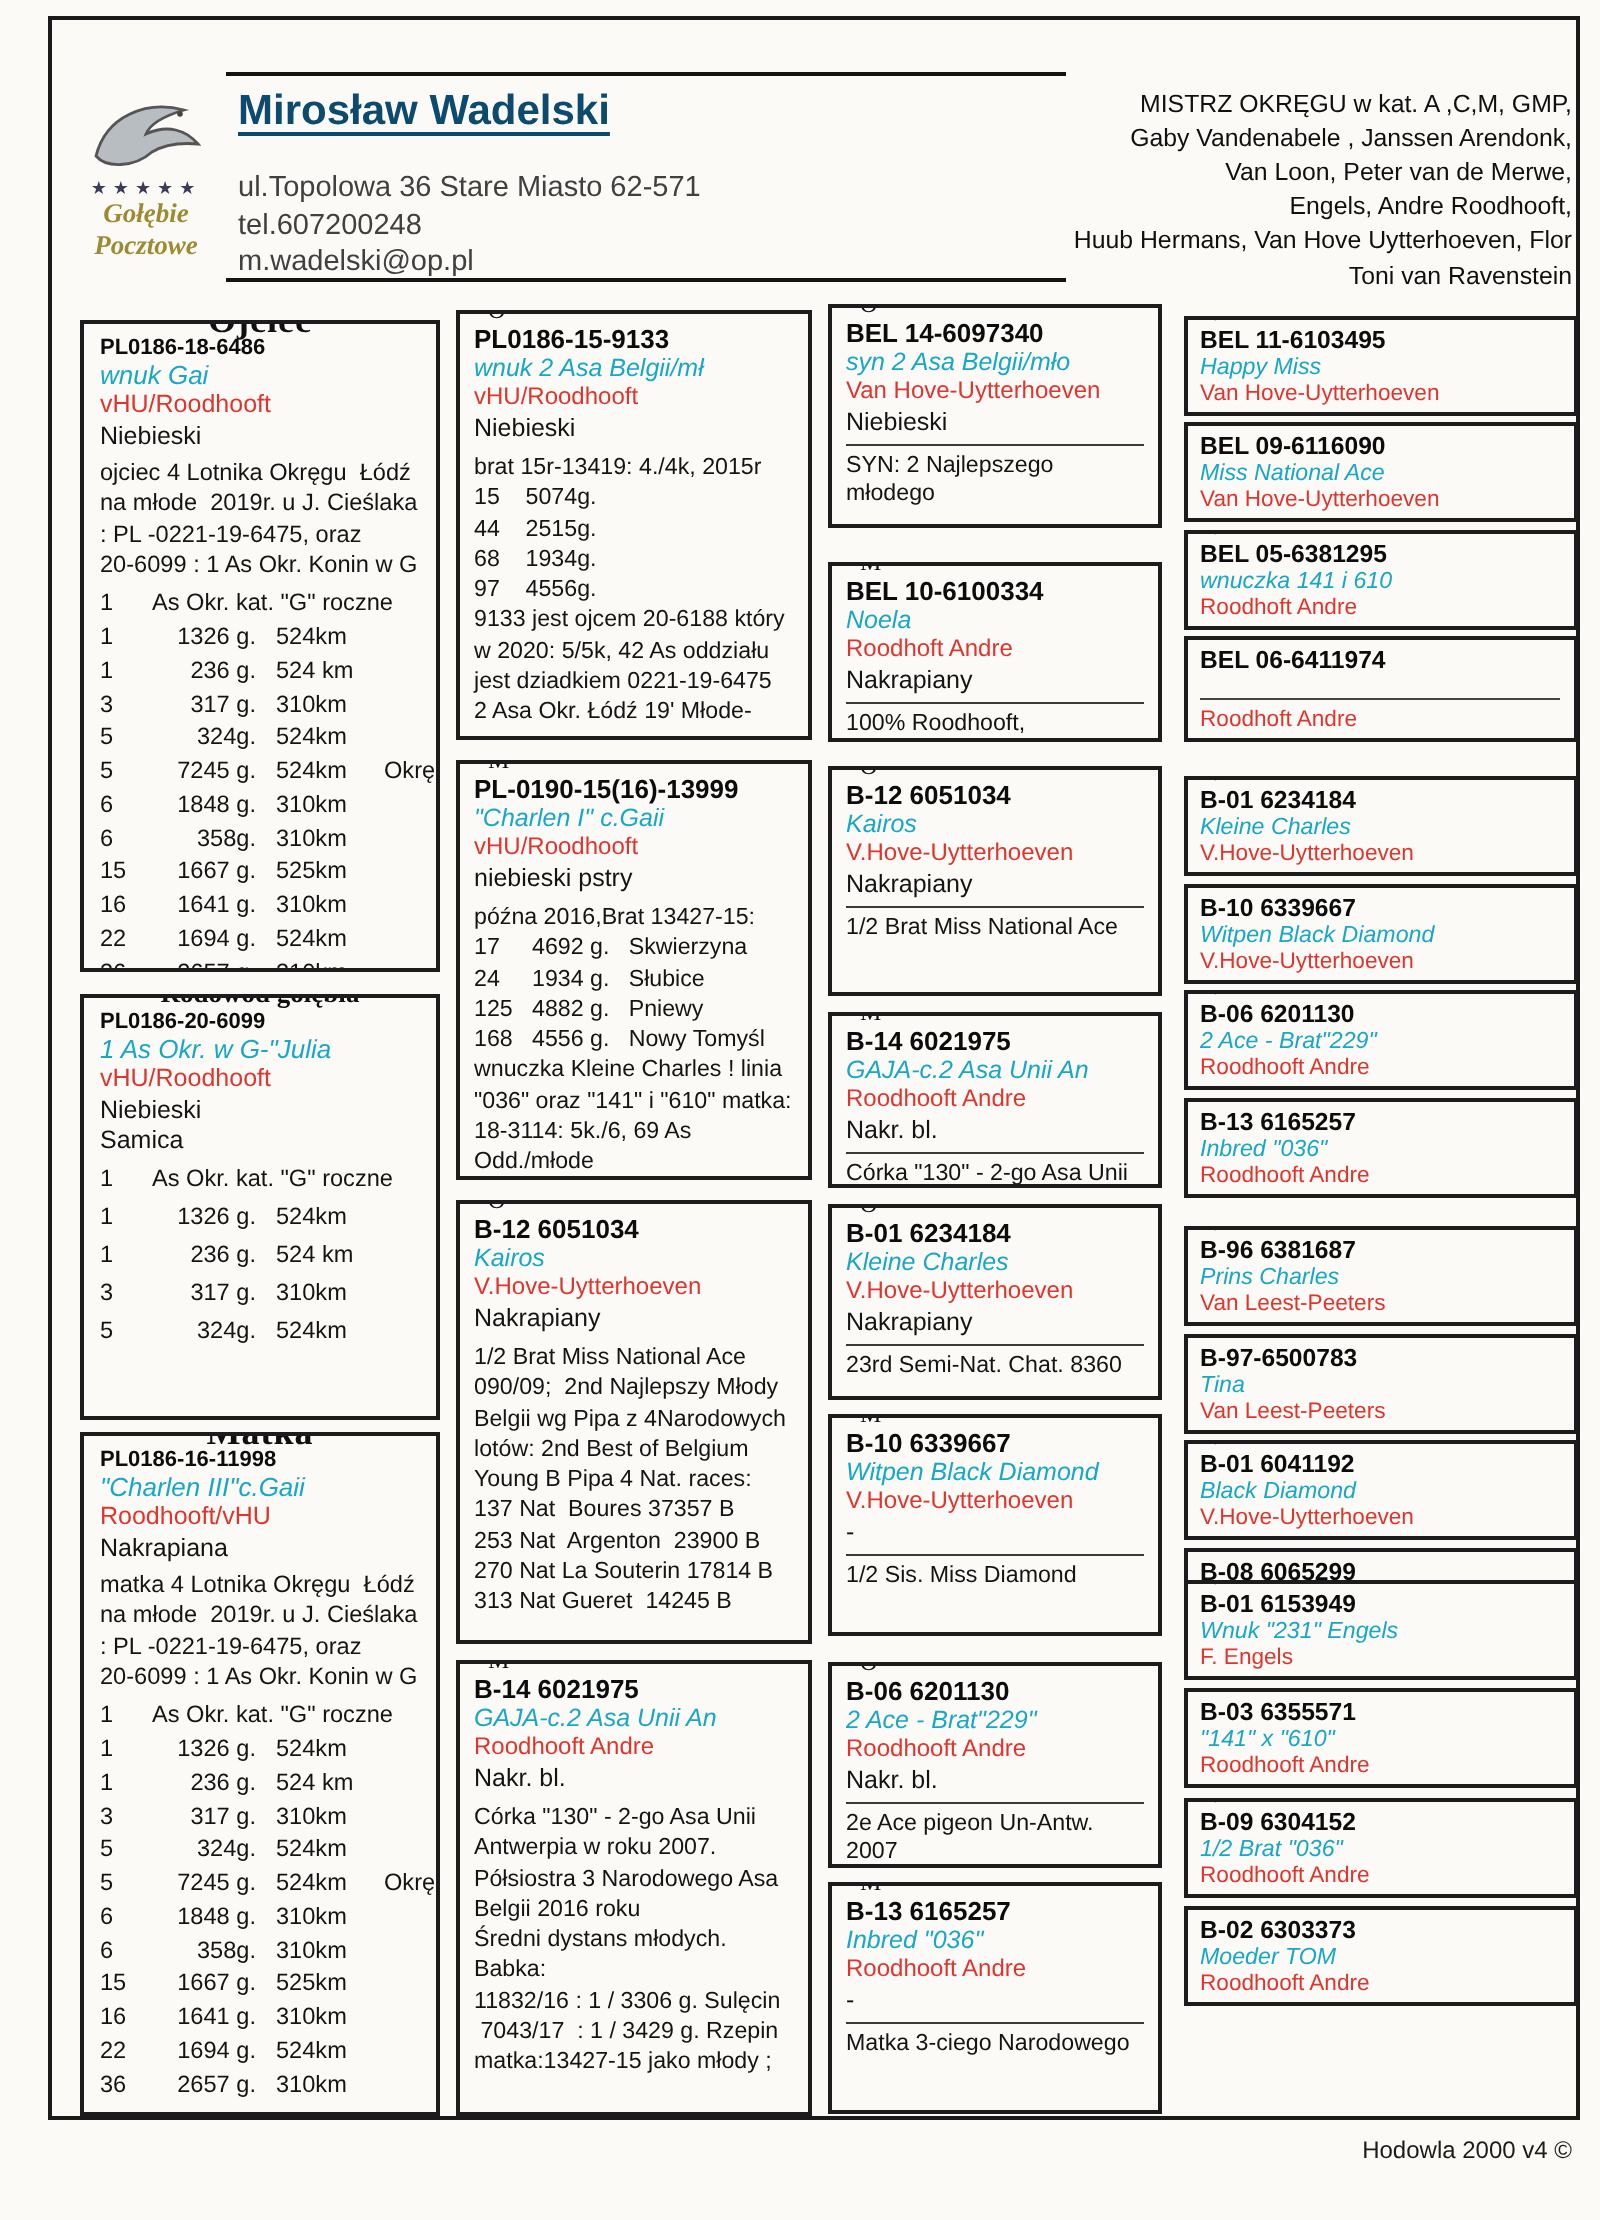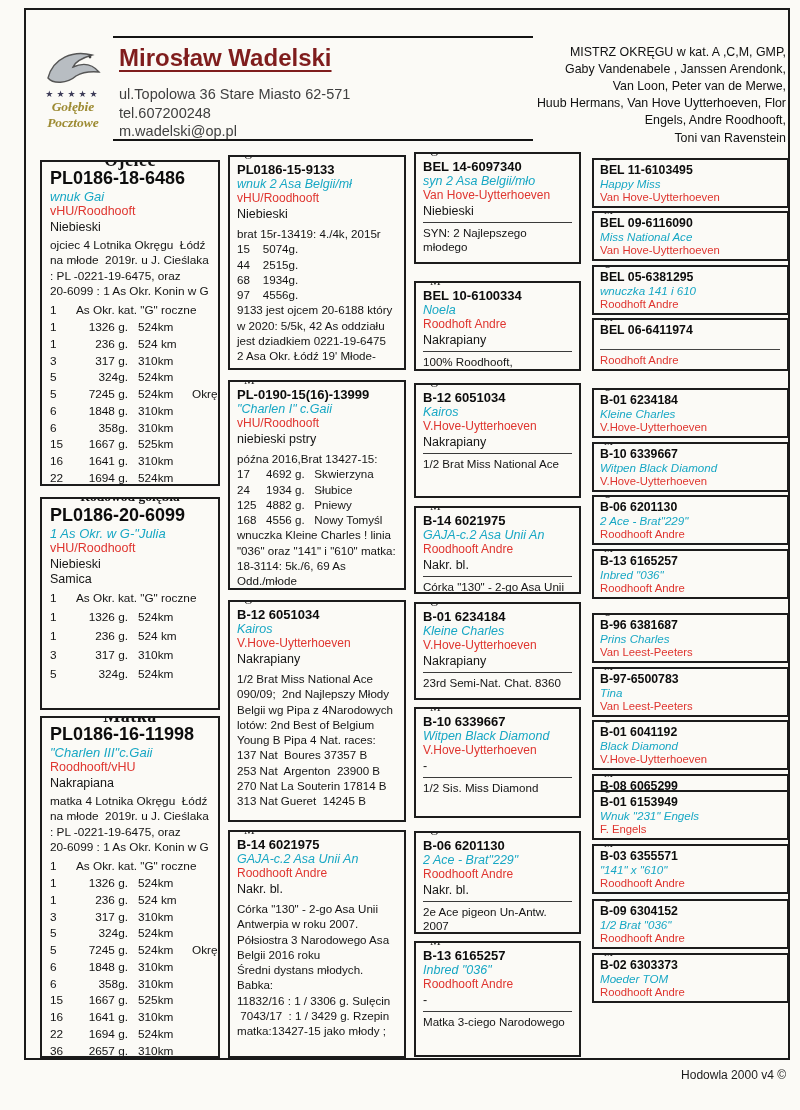--- a/index.html
+++ b/index.html
@@ -9,21 +9,21 @@
   .frame { position:absolute; left:24px; top:8px; width:766px; height:1052px; border:2px solid #1a1a1a; }
 
   
   .logo { position:absolute; left:28px; top:46px; width:90px; text-align:center; }
   .logo svg { display:block; margin:0 auto; }
   .stars { font-size:9px; letter-spacing:3px; color:#3d3c58; margin-top:1px; white-space:nowrap; }
   .logo-t { font-family:"Liberation Serif", serif; font-style:italic; font-weight:700; font-size:13.5px; color:#9d8b33; line-height:1.15; }
   .hrule { position:absolute; left:113px; width:420px; height:2px; background:#141414; }
   .rule-top { top:36px; }
   .rule-bottom { top:139px; }
-  .breeder-name { position:absolute; left:119px; top:44px; font-size:24px; font-weight:700; color:#7f1d1d;
+  .breeder-name { position:absolute; left:119px; top:44px; font-size:21px; font-weight:700; color:#0c4a6e;
                   text-decoration:underline; text-decoration-thickness:2px; text-underline-offset:4px;text-align:center; }
   .addr { position:absolute; left:119px; font-size:14.5px; color:#404040; }
   .addr1 { top:86px; } .addr2 { top:105px; } .addr3 { top:123px; }
   .honors { position:absolute; right:14px; top:44px; width:312px; text-align:right; font-size:12.4px; line-height:1.38; color:#101010; }
 
   
   .pbox, .sbox { position:relative; border:2px solid #1c1c1c; background:#fbfaf6; overflow:hidden; }
   .col1box { position:absolute; left:40px; width:180px; padding:6px 8px 4px; }
   .col { position:absolute; display:flex; flex-direction:column; }
   .col2 { left:228px; top:155px; width:178px; }
@@ -48,21 +48,21 @@
 
   .legend { position:absolute; top:-10px; background:#fbfaf6; padding:0 5px; line-height:1;
             font-family:"Liberation Serif", serif; color:#101010; }
   .legend.center { left:50%; transform:translateX(-50%); }
   .legend.big { font-size:18px; font-weight:600; letter-spacing:.5px; top:-11px; }
   .legend.small { font-size:13.5px; font-weight:600; top:-9px; white-space:nowrap; }
   .legend.tag { left:9px; font-size:12px; top:-8px; }
   .legend.tag-s { left:6px; font-size:10px; top:-7px; padding:0 4px; }
 
   .ring { font-weight:700; font-size:13px; color:#0c0c0c; white-space:nowrap; }
-  .ring.lg { font-size:18px; }
+  .ring.lg { font-size:11px; }
   .pname { font-style:italic; color:#18a7c4; font-size:12.5px; white-space:nowrap; }
   .pname.lg { font-size:13px; }
   .strain { color:#df352f; font-size:12px; white-space:nowrap; }
   .strain.lg { font-size:12.5px; }
   .colorline { font-size:12.5px; margin-top:2px; }
   .sexline { font-size:12.5px; margin-top:1px; }
   .note { font-size:11.8px; line-height:1.3; margin-top:4px; white-space:pre-wrap; }
   .details { font-size:11.6px; line-height:1.32; margin-top:5px; white-space:pre-wrap; }
   .sep { border-top:1.5px solid #3a3a3a; margin:4px 0 3px; }
   .foot { font-size:11.6px; line-height:1.25; }
@@ -105,23 +105,23 @@
   <div class="addr addr3">m.wadelski@op.pl</div>
   <div class="hrule rule-bottom"></div>
   <div class="honors">
 
       <div class="honor-line">MISTRZ OKRĘGU  w kat. A ,C,M, GMP,</div>
 
       <div class="honor-line">Gaby Vandenabele , Janssen Arendonk,</div>
 
       <div class="honor-line">Van Loon, Peter van de Merwe,</div>
 
+      <div class="honor-line">Engels, Andre Roodhooft,</div>
+
       <div class="honor-line">Huub Hermans, Van Hove Uytterhoeven, Flor</div>
-
-      <div class="honor-line">Engels, Andre Roodhooft,</div>
 
       <div class="honor-line">Toni van Ravenstein</div>
 
   </div>
 
   <section class="pbox col1box" style="top:160px;height:326px">
     <span class="legend center big">Ojciec</span>
     <div class="ring lg">PL0186-18-6486</div>
     <div class="pname lg">wnuk Gai</div>
     <div class="strain lg">vHU/Roodhooft</div>

